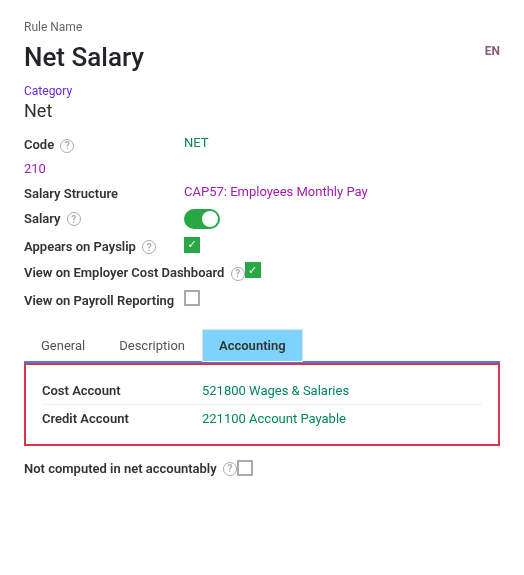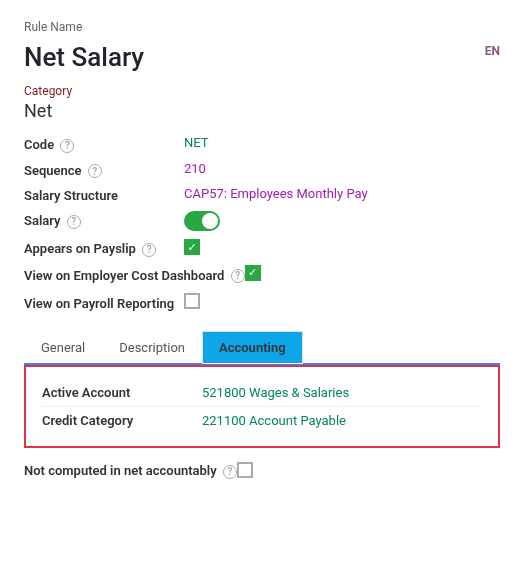--- a/index.html
+++ b/index.html
@@ -44,21 +44,21 @@
     }
     .field-value {
       font-size: 13px;
       color: #a21caf;
     }
     .field-value.teal {
       color: #01875a;
     }
     .category-label {
       font-size: 12px;
-      color: #7f1d1d;
+      color: #6d28d9;
       margin-bottom: 2px;
     }
     .category-value {
       font-size: 18px;
       color: #333;
       margin-bottom: 14px;
     }
     .toggle {
       display: inline-block;
       width: 36px;
@@ -132,21 +132,21 @@
       color: #555;
       border: 1px solid transparent;
       border-bottom: none;
       margin-bottom: -1px;
     }
     .tab.active {
       color: #333;
       font-weight: 600;
       border-color: #dee2e6;
       border-bottom: 1px solid #fff;
-      background: #0ea5e9;
+      background: #7dd3fc;
     }
     .accounting-section {
       border: 2px solid #dc3545;
       margin-top: 0;
       padding: 12px 16px;
     }
     .accounting-row {
       display: flex;
       align-items: center;
       padding: 6px 0;
@@ -194,24 +194,20 @@
 
 <div class="field-group">
   <div class="field-label">
     <span>Code</span>
     <span class="question-mark">?</span>
   </div>
   <div class="field-value teal">NET</div>
 </div>
 
 <div class="field-group">
-  <div class="field-label">
-    <span>Sequence</span>
-    <span class="question-mark">?</span>
-  </div>
   <div class="field-value">210</div>
 </div>
 
 <div class="field-group">
   <div class="field-label">
     <span>Salary Structure</span>
   </div>
   <div class="field-value">CAP57: Employees Monthly Pay</div>
 </div>
 
@@ -247,25 +243,25 @@
 </div>
 
 <div class="tabs">
   <div class="tab">General</div>
   <div class="tab">Description</div>
   <div class="tab active">Accounting</div>
 </div>
 
 <div class="accounting-section">
   <div class="accounting-row">
-    <div class="accounting-label">Active Account</div>
+    <div class="accounting-label">Cost Account</div>
     <div class="accounting-value">521800 Wages &amp; Salaries</div>
   </div>
   <div class="accounting-row">
-    <div class="accounting-label">Credit Category</div>
+    <div class="accounting-label">Credit Account</div>
     <div class="accounting-value">221100 Account Payable</div>
   </div>
 </div>
 
 <div class="bottom-section">
   <div class="bottom-field">
     <div class="bottom-field-label">
       <span>Not computed in net accountably</span>
       <span class="question-mark">?</span>
     </div>

